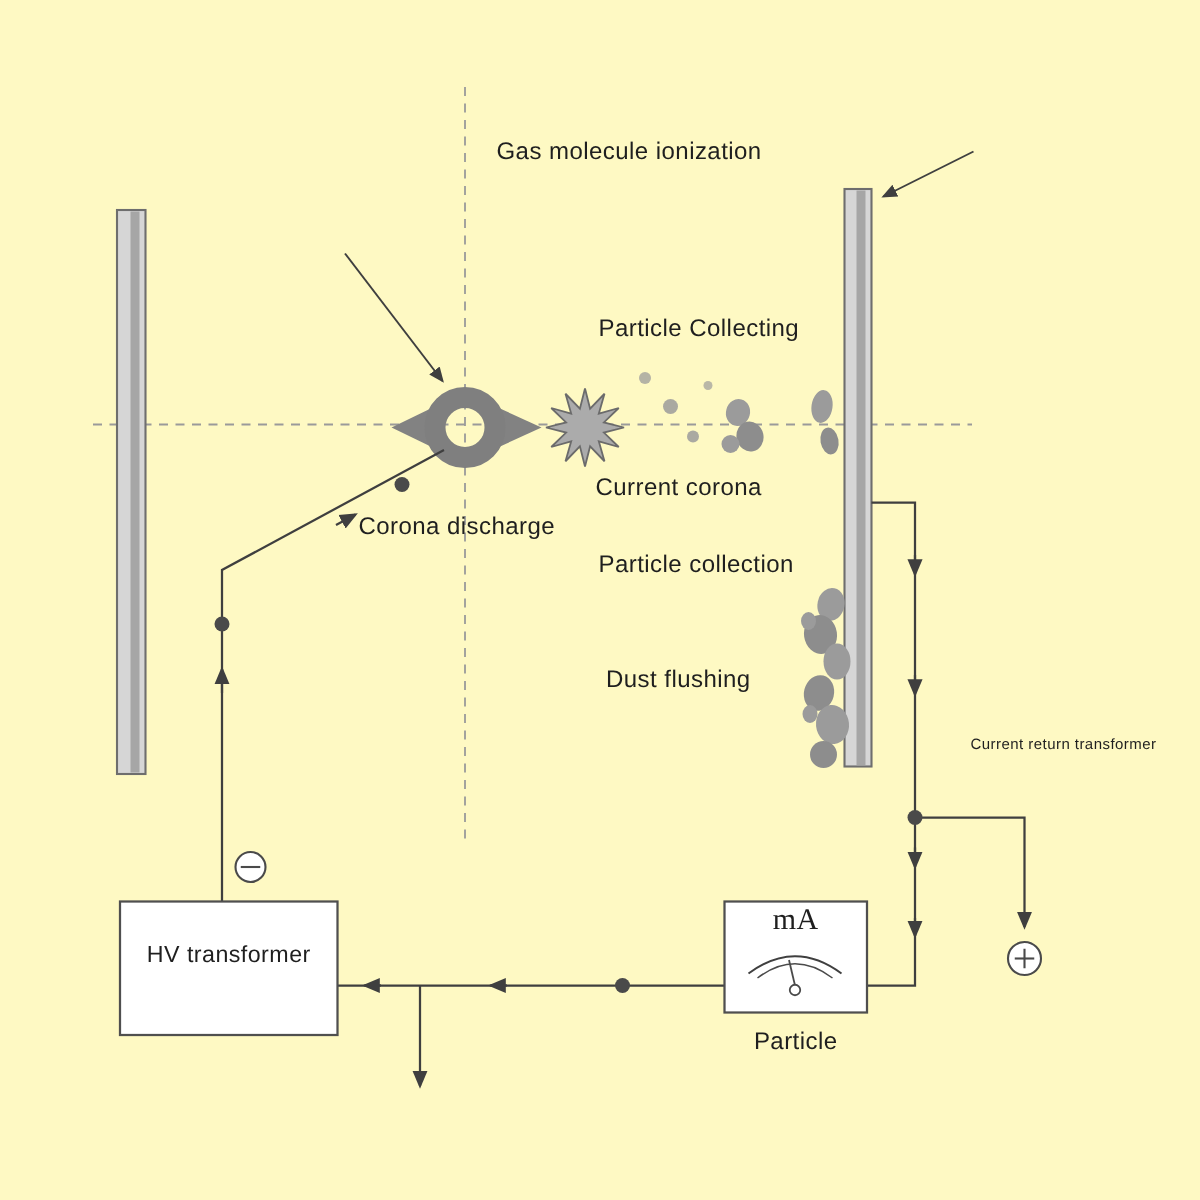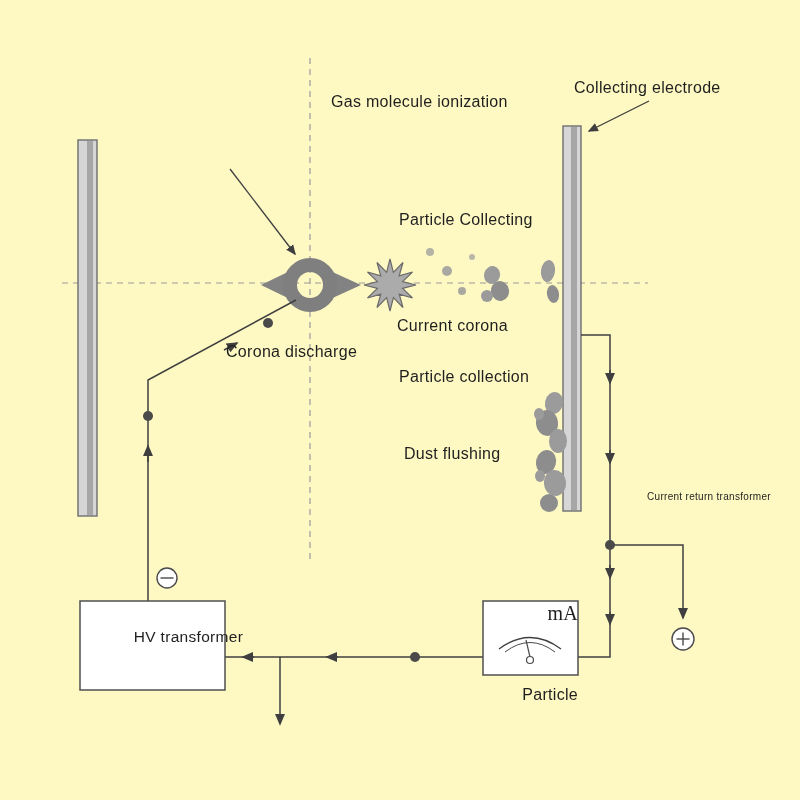--- a/index.html
+++ b/index.html
@@ -7,21 +7,21 @@
     position:relative; width:800px; height:800px; background:#fef9c3;
     overflow:hidden; font-family:"Liberation Sans", sans-serif;
   }
   .canvas svg { position:absolute; left:0; top:0; }
   .lbl {
     position:absolute; font-family:"Liberation Sans", sans-serif;
     font-size:16px; color:#1f1f1f; letter-spacing:.3px; white-space:nowrap;
   }
   .lbl.small { font-size:10px; }
   .lbl.wrap  { white-space:normal; line-height:1.32; }
-  .lbl.center{ text-align:right; }
+  .lbl.center{ text-align:center; }
   .lbl.serif { font-family:"Liberation Serif", serif; font-size:20px; }
   .boxlbl {
     position:absolute; display:flex; align-items:center; justify-content:center;
     font-size:15.5px; color:#1f1f1f; letter-spacing:.3px;
   }
   .wire   { stroke:#3f3f3f; stroke-width:1.5; fill:none; }
   .thin   { stroke:#3f3f3f; stroke-width:1.3; fill:none; }
   .dash   { stroke:#9a9a9a; stroke-width:1.2; fill:none; stroke-dasharray:6 5; }
   .dot    { fill:#4a4a4a; stroke:none; }
   .boxes  { fill:#ffffff; stroke:#4f4f4f; stroke-width:1.5; }
@@ -139,34 +139,33 @@
         <path class="thin" d="M 499 649 Q 530 626 561 649"></path>
         <path d="M 505 652 Q 530 633 555 652" fill="none" stroke="#4a4a4a" stroke-width="1"></path>
         <line x1="530" y1="657" x2="526" y2="640" stroke="#4a4a4a" stroke-width="1.2"></line>
         <circle cx="530" cy="660" r="3.5" fill="#ffffff" stroke="#4a4a4a" stroke-width="1.2"></circle>
       </g>
     </g>
   </svg>
 
   <div class="lbl" style="left:331px; top:93px;">Gas molecule ionization</div>
 
-  <div class="lbl" style="left:574px; top:79px;">Collecting electrode</div>
 
 
   <div class="lbl" style="left:399px; top:211px;">Particle Collecting</div>
 
   <div class="lbl" style="left:397px; top:317px;">Current corona</div>
 
-  <div class="lbl" style="left:226px; top:343px;">Corona discharge</div>
+  <div class="lbl" style="left:239px; top:343px;">Corona discharge</div>
 
   <div class="lbl" style="left:399px; top:368px;">Particle collection</div>
 
   <div class="lbl" style="left:404px; top:445px;">Dust flushing</div>
 
   <div class="lbl small wrap" style="left:647px; top:490px; width:128px;">Current return transformer</div>
 
-  <div class="boxlbl" style="left:80px; top:601px; width:145px; height:72px;padding-left:36px;">HV transformer</div>
+  <div class="boxlbl" style="left:80px; top:601px; width:145px; height:72px;">HV transformer</div>
 
   <div class="lbl serif center" style="left:483px; top:602px; width:95px;">mA</div>
 
   <div class="lbl center" style="left:483px; top:686px; width:95px;">Particle</div>
 
 </div>
 
 </body></html>

